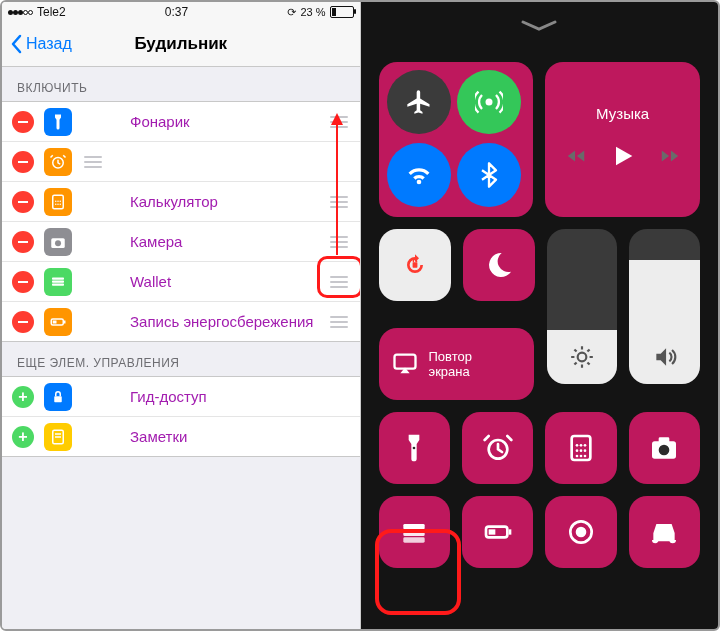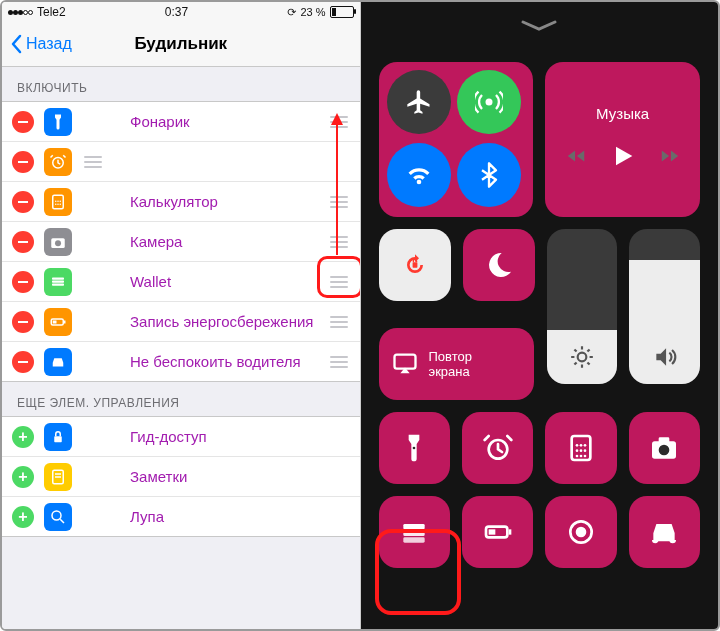--- a/index.html
+++ b/index.html
@@ -198,34 +198,20 @@
               <rect x="5" y="10" width="5" height="4"></rect>
             </svg>
           </div>
           <div class="row-label">Запись энергосбережения</div>
           <div class="grab">
             <span></span>
             <span></span>
             <span></span>
           </div>
         </div>
-        <div class="row">
-          <div class="ctrl minus"></div>
-          <div class="app-icon ic-blue">
-            <svg viewBox="0 0 24 24" fill="#fff">
-              <path d="M5 13l2-6h10l2 6v5H5z"></path>
-            </svg>
-          </div>
-          <div class="row-label">Не беспокоить водителя</div>
-          <div class="grab">
-            <span></span>
-            <span></span>
-            <span></span>
-          </div>
-        </div>
       </div>
 
   <div class="section-header">ЕЩЕ ЭЛЕМ. УПРАВЛЕНИЯ</div>
   <div class="table" id="more-table">
         <div class="row">
           <div class="ctrl plus"></div>
           <div class="app-icon ic-blue">
             <svg viewBox="0 0 24 24" fill="#fff">
               <rect x="7" y="11" width="10" height="8" rx="1"></rect>
               <path d="M9 11V8a3 3 0 0 1 6 0v3" stroke="#fff" stroke-width="2" fill="none"></path>
@@ -236,30 +222,20 @@
         <div class="row">
           <div class="ctrl plus"></div>
           <div class="app-icon ic-yellow">
             <svg viewBox="0 0 24 24" fill="#fff">
               <rect x="5" y="3" width="14" height="18" rx="2" stroke="#fff" stroke-width="2" fill="none"></rect>
               <line x1="8" y1="8" x2="16" y2="8" stroke="#fff" stroke-width="2"></line>
               <line x1="8" y1="12" x2="16" y2="12" stroke="#fff" stroke-width="2"></line>
             </svg>
           </div>
           <div class="row-label">Заметки</div>
-        </div>
-        <div class="row">
-          <div class="ctrl plus"></div>
-          <div class="app-icon ic-blue">
-            <svg viewBox="0 0 24 24" fill="#fff">
-              <circle cx="10" cy="10" r="6" stroke="#fff" stroke-width="2" fill="none"></circle>
-              <line x1="15" y1="15" x2="20" y2="20" stroke="#fff" stroke-width="2"></line>
-            </svg>
-          </div>
-          <div class="row-label">Лупа</div>
         </div>
       </div>
 
   <div class="highlight-box" style="left:315px;top:254px;width:40px;height:36px;"></div>
   <div class="arrow-up" style="left:334px;top:115px;height:138px;"></div>
 </div>
 
 <div class="pane pane-right">
   <div class="cc-handle">
     <svg viewBox="0 0 36 12">

